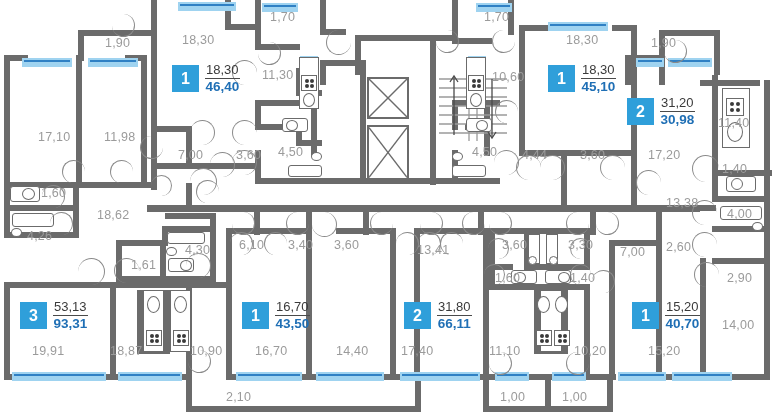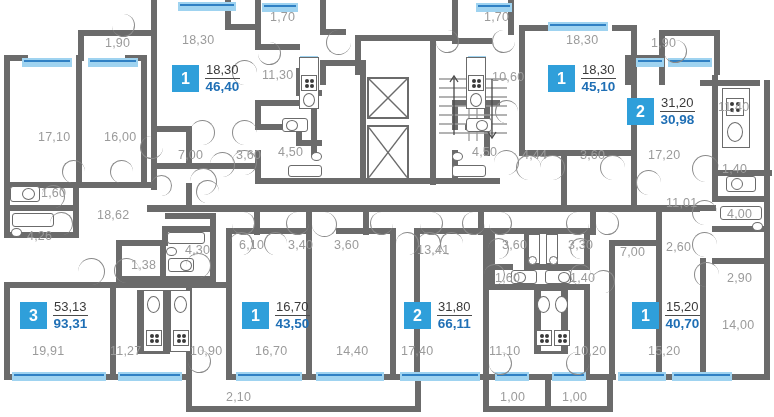--- a/index.html
+++ b/index.html
@@ -374,57 +374,57 @@
   <div class="door dq-tl" style="left:570px;top:264px;width:20px;height:20px"></div>
   <div class="door dq-tr" style="left:592px;top:270px;width:22px;height:22px"></div>
   <div class="door dq-br" style="left:188px;top:350px;width:22px;height:22px"></div>
   <div class="door dq-br" style="left:489px;top:352px;width:22px;height:22px"></div>
   <div class="door dq-bl" style="left:566px;top:352px;width:22px;height:22px"></div>
   <div class="door dq-bl" style="left:140px;top:136px;width:22px;height:22px"></div>
   <div class="door dq-tr" style="left:151px;top:175px;width:20px;height:20px"></div>
 
   <div class="room-label" style="left:38px;top:130px">17,10</div>
   <div class="room-label" style="left:105px;top:36px">1,90</div>
-  <div class="room-label" style="left:104px;top:130px">16,00</div>
+  <div class="room-label" style="left:104px;top:130px">11,98</div>
   <div class="room-label" style="left:182px;top:33px">18,30</div>
   <div class="room-label" style="left:270px;top:10px">1,70</div>
   <div class="room-label" style="left:262px;top:68px">11,30</div>
   <div class="room-label" style="left:484px;top:10px">1,70</div>
   <div class="room-label" style="left:492px;top:70px">10,60</div>
   <div class="room-label" style="left:566px;top:33px">18,30</div>
   <div class="room-label" style="left:651px;top:36px">1,90</div>
-  <div class="room-label" style="left:718px;top:100px">11,40</div>
+  <div class="room-label" style="left:718px;top:116px">11,40</div>
   <div class="room-label" style="left:178px;top:148px">7,00</div>
   <div class="room-label" style="left:236px;top:148px">3,60</div>
   <div class="room-label" style="left:278px;top:145px">4,50</div>
   <div class="room-label" style="left:472px;top:145px">4,50</div>
   <div class="room-label" style="left:522px;top:148px">4,44</div>
   <div class="room-label" style="left:580px;top:148px">3,60</div>
   <div class="room-label" style="left:648px;top:148px">17,20</div>
   <div class="room-label" style="left:722px;top:162px">1,40</div>
   <div class="room-label" style="left:41px;top:186px">1,60</div>
   <div class="room-label" style="left:27px;top:229px">4,26</div>
   <div class="room-label" style="left:97px;top:208px">18,62</div>
-  <div class="room-label" style="left:666px;top:196px">11,01</div>
+  <div class="room-label" style="left:666px;top:196px">13,38</div>
   <div class="room-label" style="left:727px;top:207px">4,00</div>
   <div class="room-label" style="left:727px;top:271px">2,90</div>
-  <div class="room-label" style="left:131px;top:258px">1,38</div>
+  <div class="room-label" style="left:131px;top:258px">1,61</div>
   <div class="room-label" style="left:185px;top:243px">4,30</div>
   <div class="room-label" style="left:239px;top:238px">6,10</div>
   <div class="room-label" style="left:288px;top:238px">3,40</div>
   <div class="room-label" style="left:334px;top:238px">3,60</div>
   <div class="room-label" style="left:417px;top:243px">13,41</div>
   <div class="room-label" style="left:502px;top:238px">3,60</div>
   <div class="room-label" style="left:568px;top:238px">3,30</div>
   <div class="room-label" style="left:620px;top:245px">7,00</div>
   <div class="room-label" style="left:666px;top:240px">2,60</div>
   <div class="room-label" style="left:495px;top:271px">1,60</div>
   <div class="room-label" style="left:570px;top:271px">1,40</div>
   <div class="room-label" style="left:32px;top:344px">19,91</div>
-  <div class="room-label" style="left:110px;top:344px">11,27</div>
+  <div class="room-label" style="left:110px;top:344px">18,87</div>
   <div class="room-label" style="left:190px;top:344px">10,90</div>
   <div class="room-label" style="left:255px;top:344px">16,70</div>
   <div class="room-label" style="left:336px;top:344px">14,40</div>
   <div class="room-label" style="left:401px;top:344px">17,40</div>
   <div class="room-label" style="left:489px;top:344px">11,10</div>
   <div class="room-label" style="left:574px;top:344px">10,20</div>
   <div class="room-label" style="left:648px;top:344px">15,20</div>
   <div class="room-label" style="left:722px;top:318px">14,00</div>
   <div class="room-label" style="left:226px;top:390px">2,10</div>
   <div class="room-label" style="left:500px;top:390px">1,00</div>

